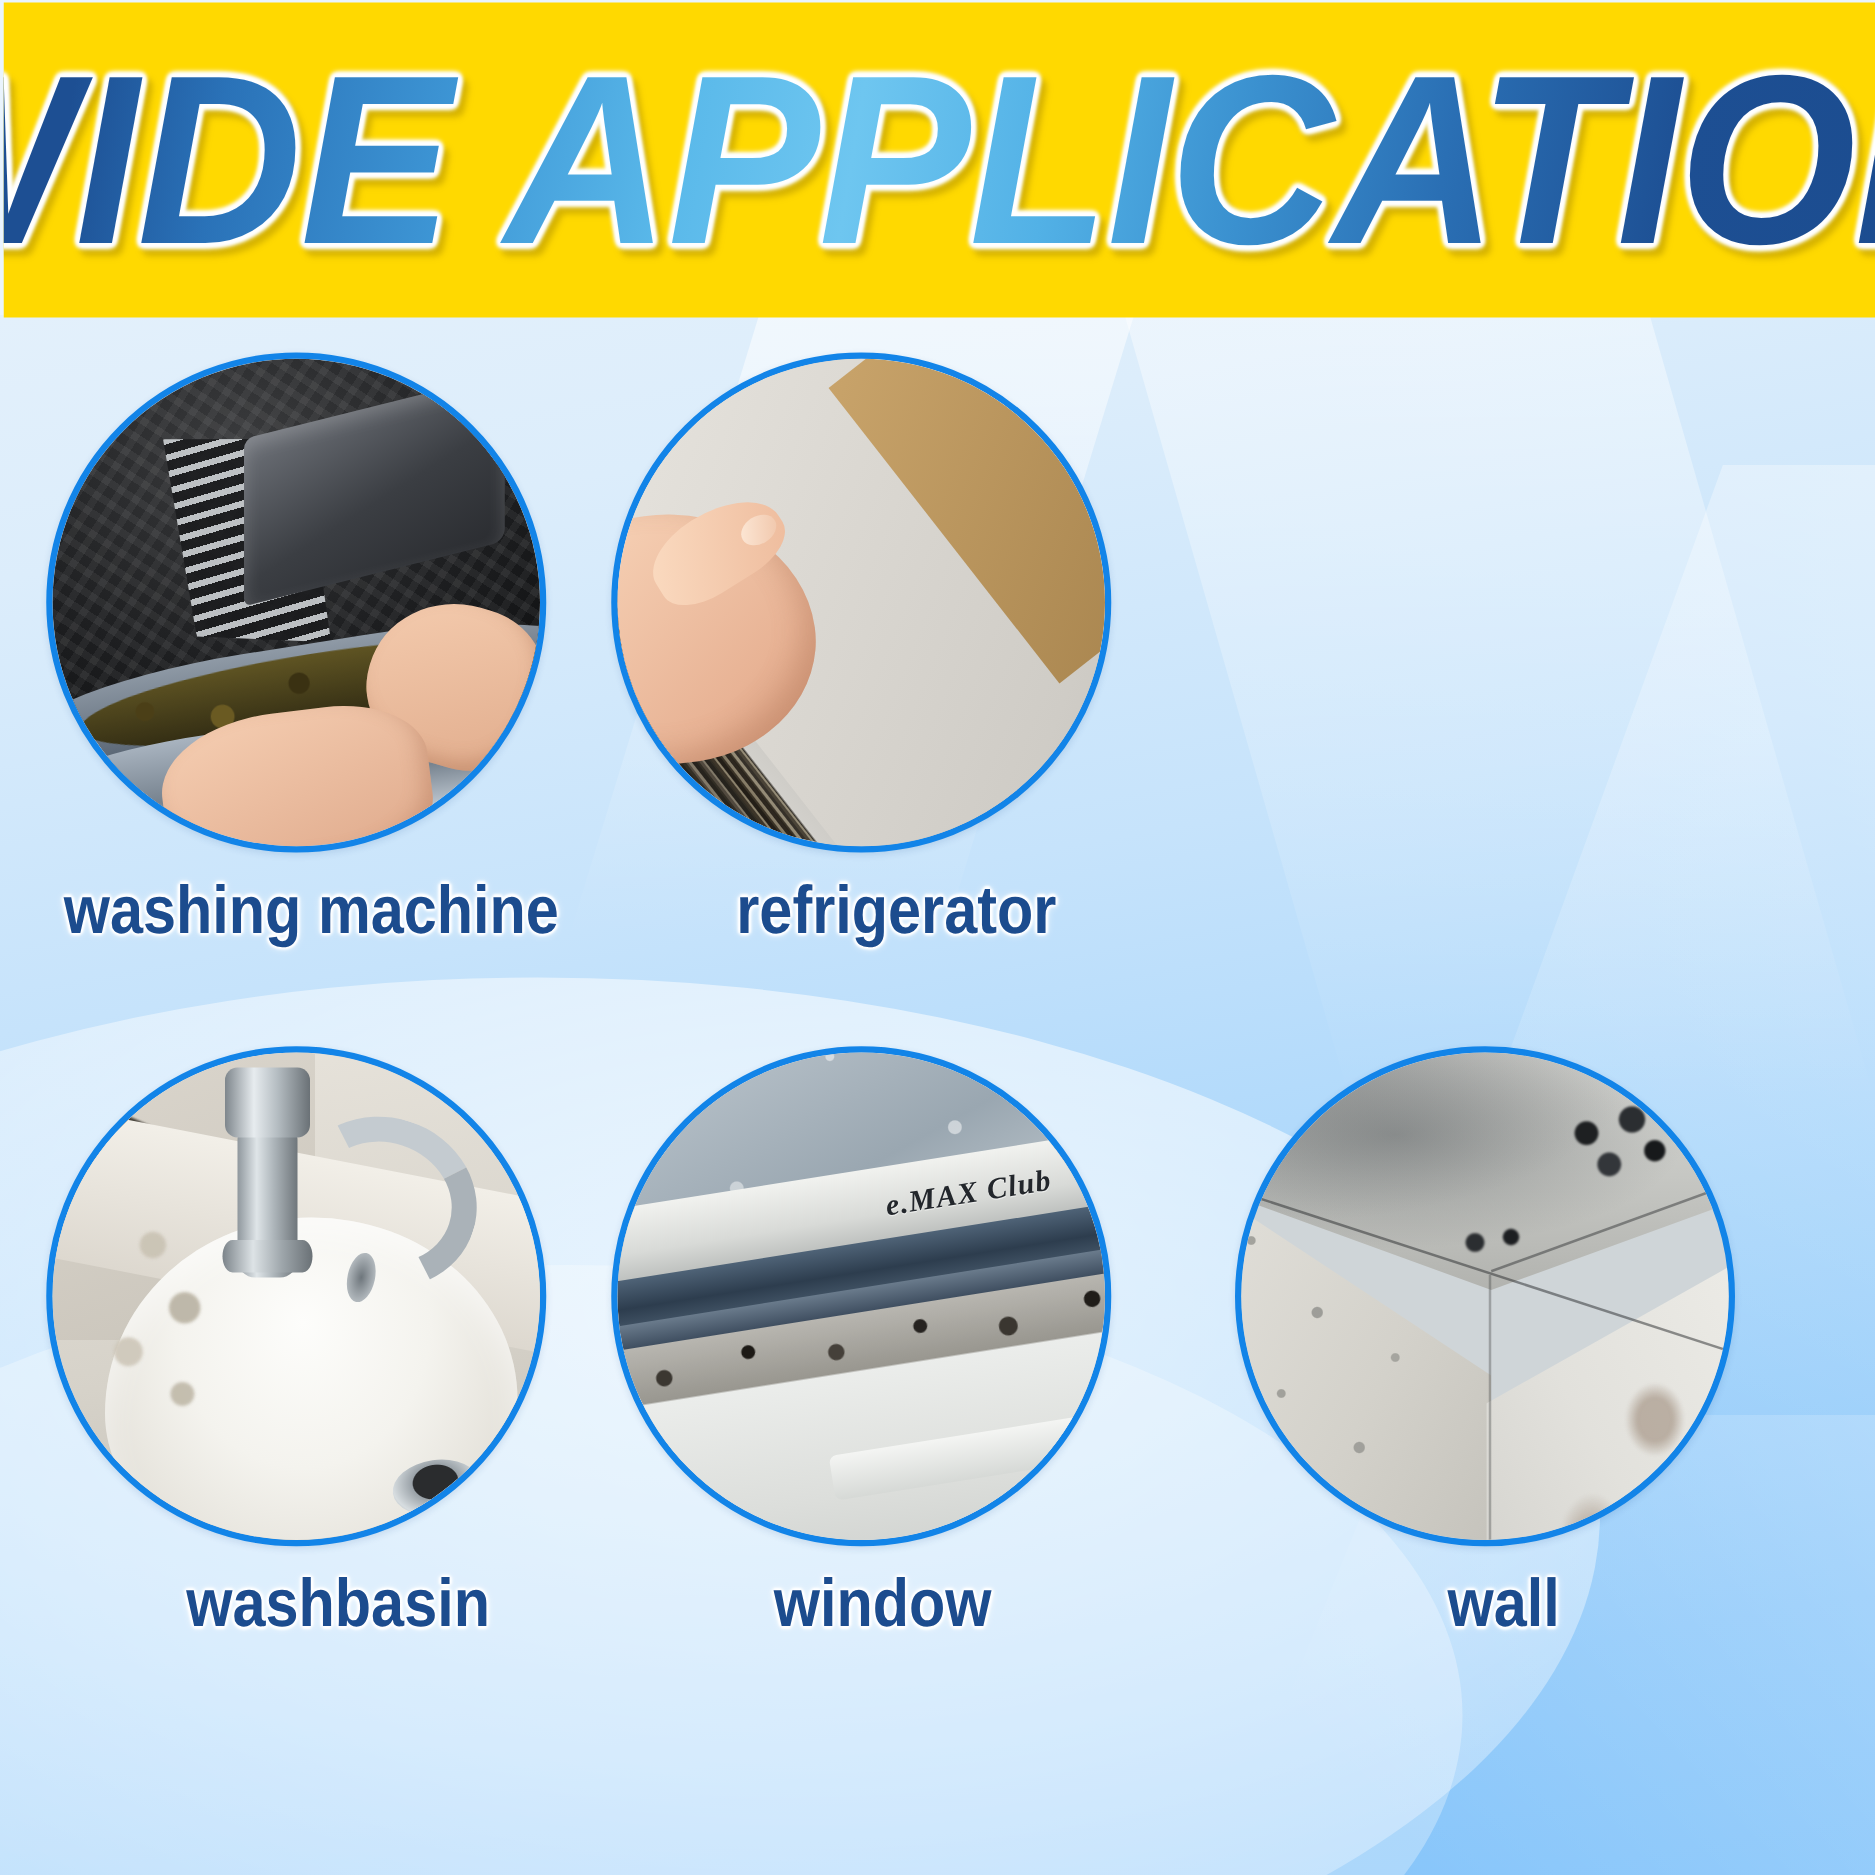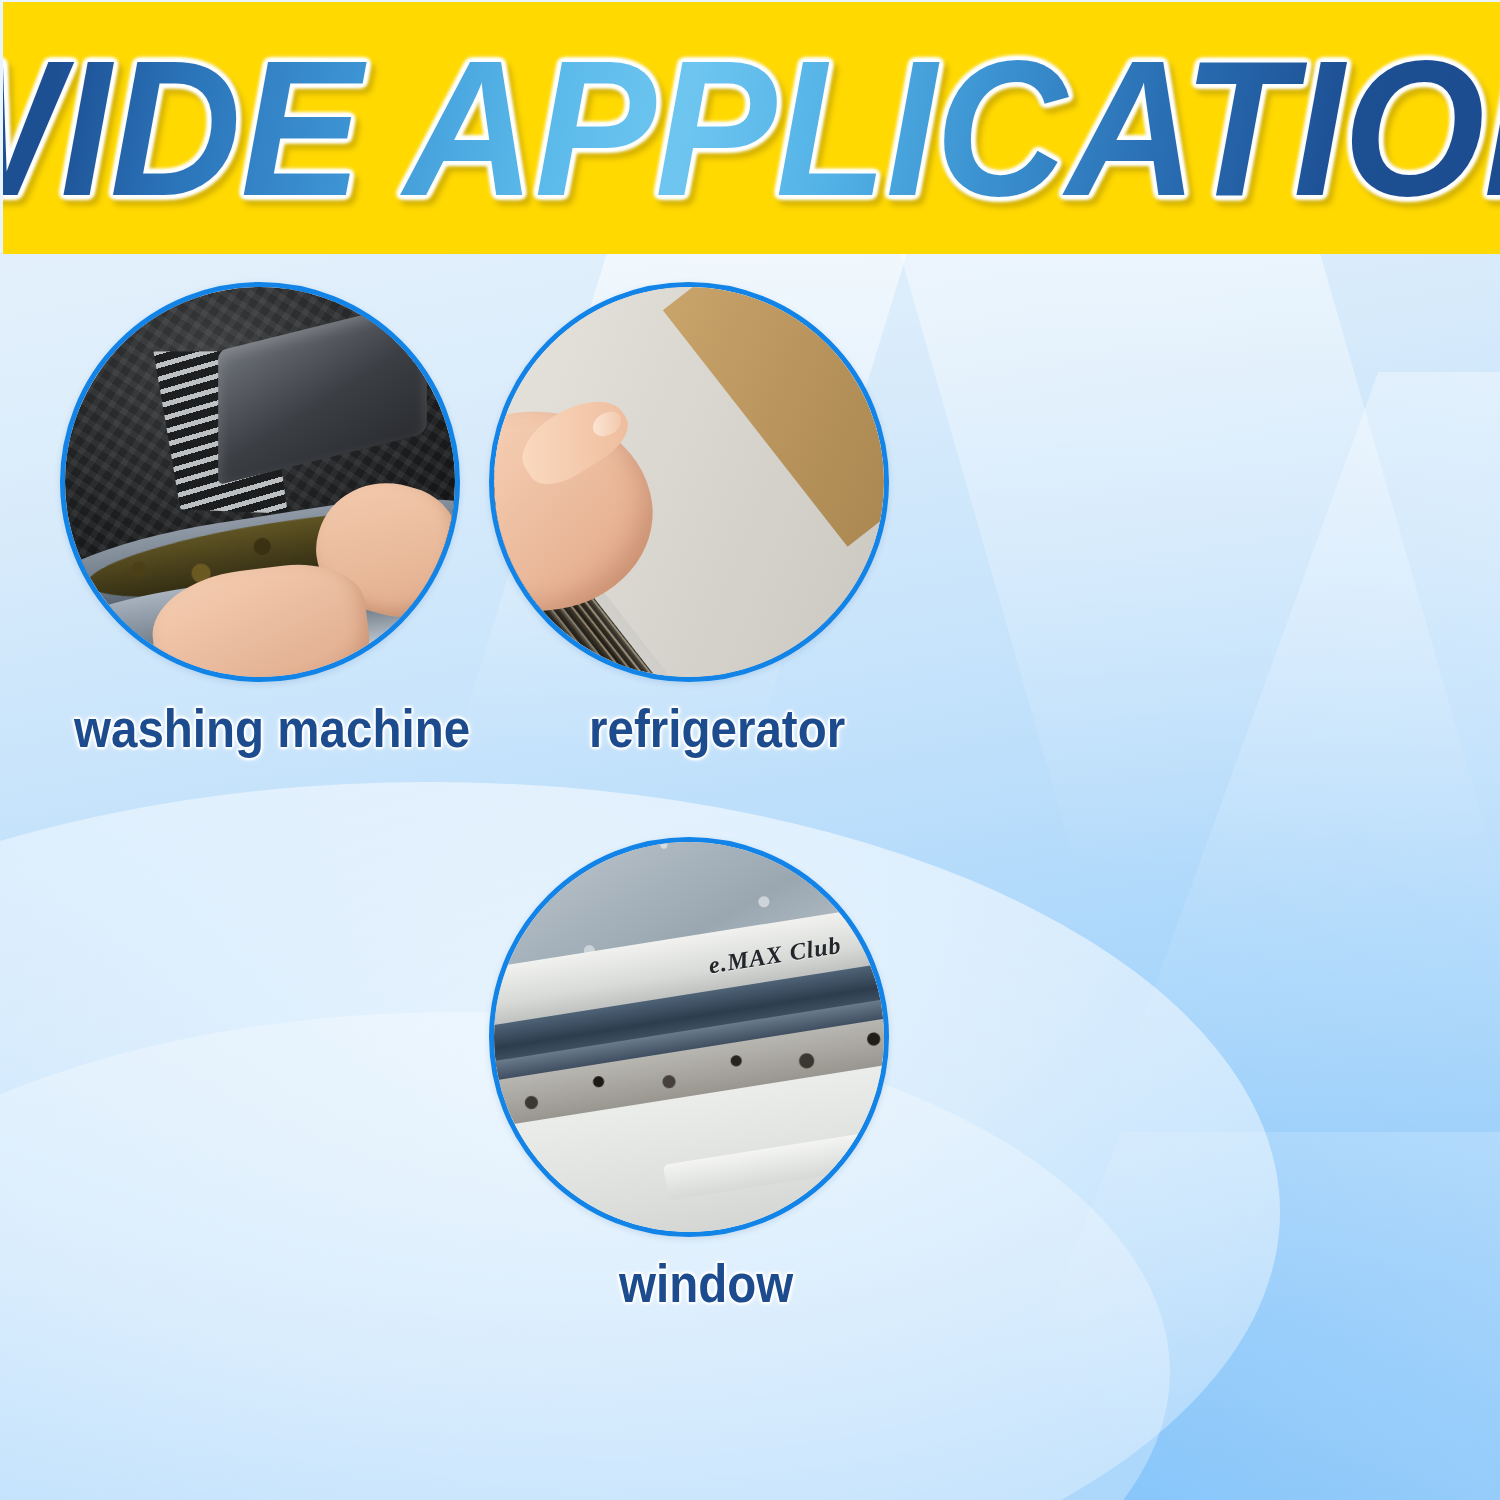--- a/index.html
+++ b/index.html
@@ -78,21 +78,21 @@
     filter:
       drop-shadow(0 0 1px #fff) drop-shadow(0 0 2px #fff)
       drop-shadow(1px 0 1px #fff) drop-shadow(-1px 0 1px #fff)
       drop-shadow(0 1px 1px #fff) drop-shadow(0 -1px 1px #fff)
       drop-shadow(4px 5px 2px rgba(120,92,0,.30));
   }
 
   
   .grid{position:absolute;left:0;top:252px;width:1500px;height:1248px;}
   .cell{position:absolute;width:460px;}
-  .cell.c0{left:60px;}
+  .cell.c0{left:37px;}
   .cell.c1{left:489px;}
   .cell.c2{left:988px;}
   .cell.r0{top:30px;}
   .cell.r1{top:585px;}
 
   .photo{
     position:relative;width:400px;height:400px;border-radius:50%;
     box-sizing:border-box;
     border:5px solid #1284e8;
     overflow:hidden;
@@ -418,34 +418,71 @@
           <div class="rf-grime2"></div>
           <div class="rf-hand"></div>
           <div class="rf-thumb"></div>
           <div class="rf-nail"></div>
         </div>
       </div>
       <div class="caption">refrigerator</div>
     </div>
 
 
+    <div class="cell c0 r1">
+      <div class="photo">
+        <div class="inner">
+          <div class="wb-bg"></div>
+          <div class="wb-wall"></div>
+          <div class="wb-gap"></div>
+          <div class="wb-counter"></div>
+          <div class="wb-bowl"></div>
+          <div class="wb-scum"></div>
+          <div class="wb-overflow"></div>
+          <div class="wb-spout"></div>
+          <div class="wb-tap-body"></div>
+          <div class="wb-tap-base"></div>
+          <div class="wb-tap-top"></div>
+          <div class="wb-drain"></div>
+        </div>
+      </div>
+      <div class="caption">washbasin</div>
+    </div>
 
     <div class="cell c1 r1">
       <div class="photo">
         <div class="inner">
           <div class="wd-bg"></div>
           <div class="wd-glass"></div>
           <div class="wd-glass-spots"></div>
           <div class="wd-sill"></div>
           <div class="wd-sash"></div>
           <div class="wd-track"></div>
           <div class="wd-track2"></div>
           <div class="wd-mold"></div>
           <div class="wd-sill-edge"></div>
           <div class="wd-logo">e.MAX Club</div>
         </div>
       </div>
       <div class="caption">window</div>
     </div>
 
+    <div class="cell c2 r1">
+      <div class="photo">
+        <div class="inner">
+          <div class="wl-left"></div>
+          <div class="wl-left-tex"></div>
+          <div class="wl-right"></div>
+          <div class="wl-right-stain"></div>
+          <div class="wl-ceil"></div>
+          <div class="wl-ceil-stain"></div>
+          <div class="wl-ceil-mold"></div>
+          <div class="wl-ceil-mold2"></div>
+          <div class="wl-seam"></div>
+          <div class="wl-seam2"></div>
+          <div class="wl-vert"></div>
+        </div>
+      </div>
+      <div class="caption">wall</div>
+    </div>
 
   </div>
 </div>
 
 </body></html>

